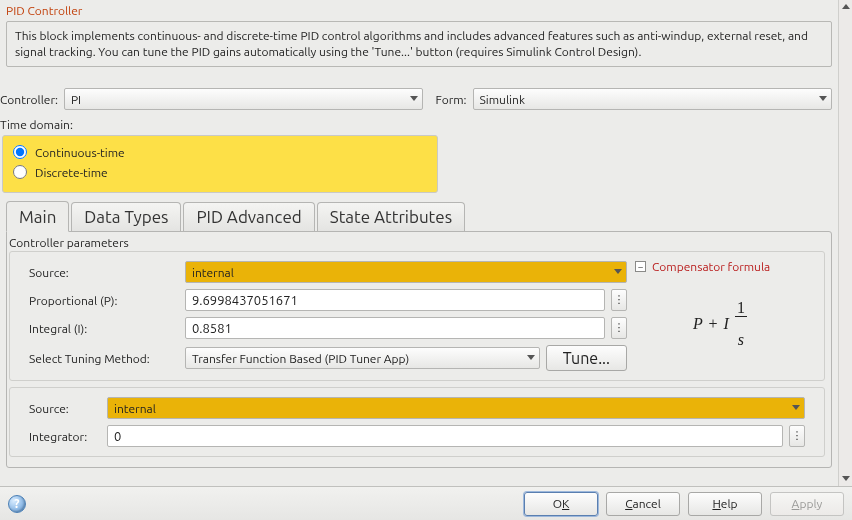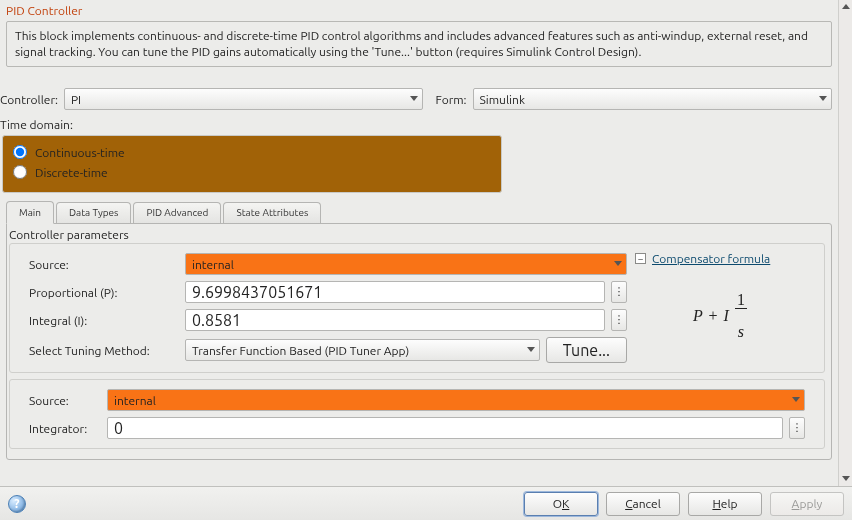--- a/index.html
+++ b/index.html
@@ -37,21 +37,21 @@
     display: flex;
     align-items: center;
     gap: 6px;
     padding: 0 6px 4px 0;
   }
   .label { white-space: nowrap; }
   .select {
     display: flex;
     align-items: center;
     justify-content: space-between;
-    background: #f97316;
+    background: #eab308;
     border: 1px solid #b5b5b3;
     border-radius: 2px;
     height: 22px;
     padding: 0 4px 0 6px;
     font-size: 12px;
     cursor: default;
     overflow: hidden;
   }
   .select-grad {
     background: linear-gradient(#fdfdfd, #e7e7e5);
@@ -61,23 +61,23 @@
     color: #555;
   }
   .select .arrow svg { display:block; }
   .time-domain-label {
     padding: 4px 2px 4px 0;
   }
   .fieldset {
     margin: 0 6px 8px 2px;
     border: 1px solid #c9c9c6;
     border-radius: 3px;
-    background: #a16207;
+    background: #fde047;
     padding: 6px 10px 10px 10px;
-    width: 500px;
+    width: 436px;
   }
   .radio-row {
     display: flex;
     align-items: center;
     gap: 8px;
     padding: 3px 0;
   }
   input[type="radio"] {
     width: 14px; height: 14px;
     margin: 0;
@@ -96,21 +96,21 @@
   .tab {
     border: 1px solid #b5b5b3;
     border-bottom: none;
     background: linear-gradient(#f4f4f2, #e4e4e2);
     padding: 4px 12px 5px 12px;
     border-top-left-radius: 4px;
     border-top-right-radius: 4px;
     margin-right: 2px;
     color: #333;
     cursor: default;
-    font-size: 10px;
+    font-size: 17px;
   }
   .tab.active {
     background: #ececea;
     border-bottom: 1px solid #ececea;
     margin-bottom: -1px;
     padding-top: 5px;
   }
   .tab-panel {
     border: 1px solid #b5b5b3;
     border-radius: 0 3px 3px 3px;
@@ -150,21 +150,21 @@
     width: 72px;
     flex: 0 0 72px;
   }
   .input {
     flex: 1 1 auto;
     background: #fff;
     border: 1px solid #b5b5b3;
     border-radius: 2px;
     height: 22px;
     padding: 0 6px;
-    font-size: 16px;
+    font-size: 13px;
     display: flex;
     align-items: center;
     overflow: hidden;
   }
   .aux-btn {
     width: 16px; height: 22px;
     border: 1px solid #b5b5b3;
     border-radius: 2px;
     background: linear-gradient(#fdfdfd,#e7e7e5);
     display: flex; align-items: center; justify-content: center;
@@ -184,21 +184,21 @@
   .comp-row { display:flex; align-items:center; gap:6px; }
   .expander {
     width: 11px; height: 11px;
     border: 1px solid #8a8a88;
     background: #fff;
     display:flex; align-items:center; justify-content:center;
     font-size: 10px; line-height: 1;
     color:#444;
     cursor: default;
   }
-  .link { color: #0c4a6e; text-decoration: underline; cursor: default; }
+  .link { color: #b91c1c; cursor: default; }
   .formula {
     margin-top: 34px;
     text-align: center;
     font-family: "Cambria Math", "Times New Roman", serif;
     font-style: italic;
     font-size: 16px;
     color: #222;
   }
   .frac-sup { position: relative; top: -8px; border-bottom: 1px solid #222; padding: 0 2px; font-style: normal; display:inline-block; line-height:1;}
   .frac-sub { position: relative; top: 6px; padding: 0 3px; font-style: italic; display:inline-block; line-height:1;}

